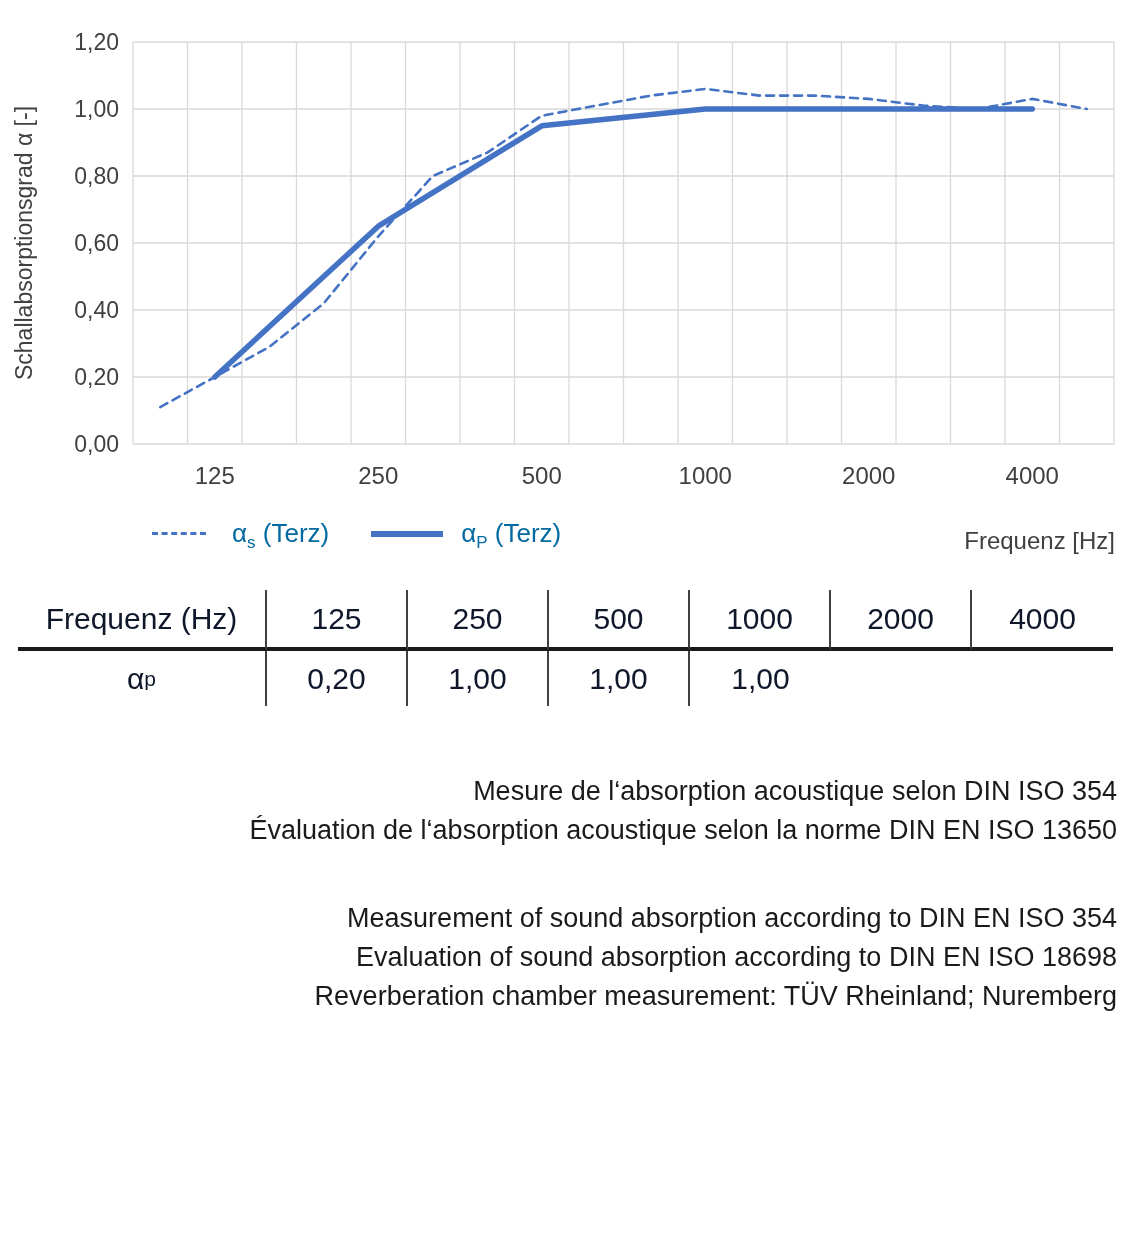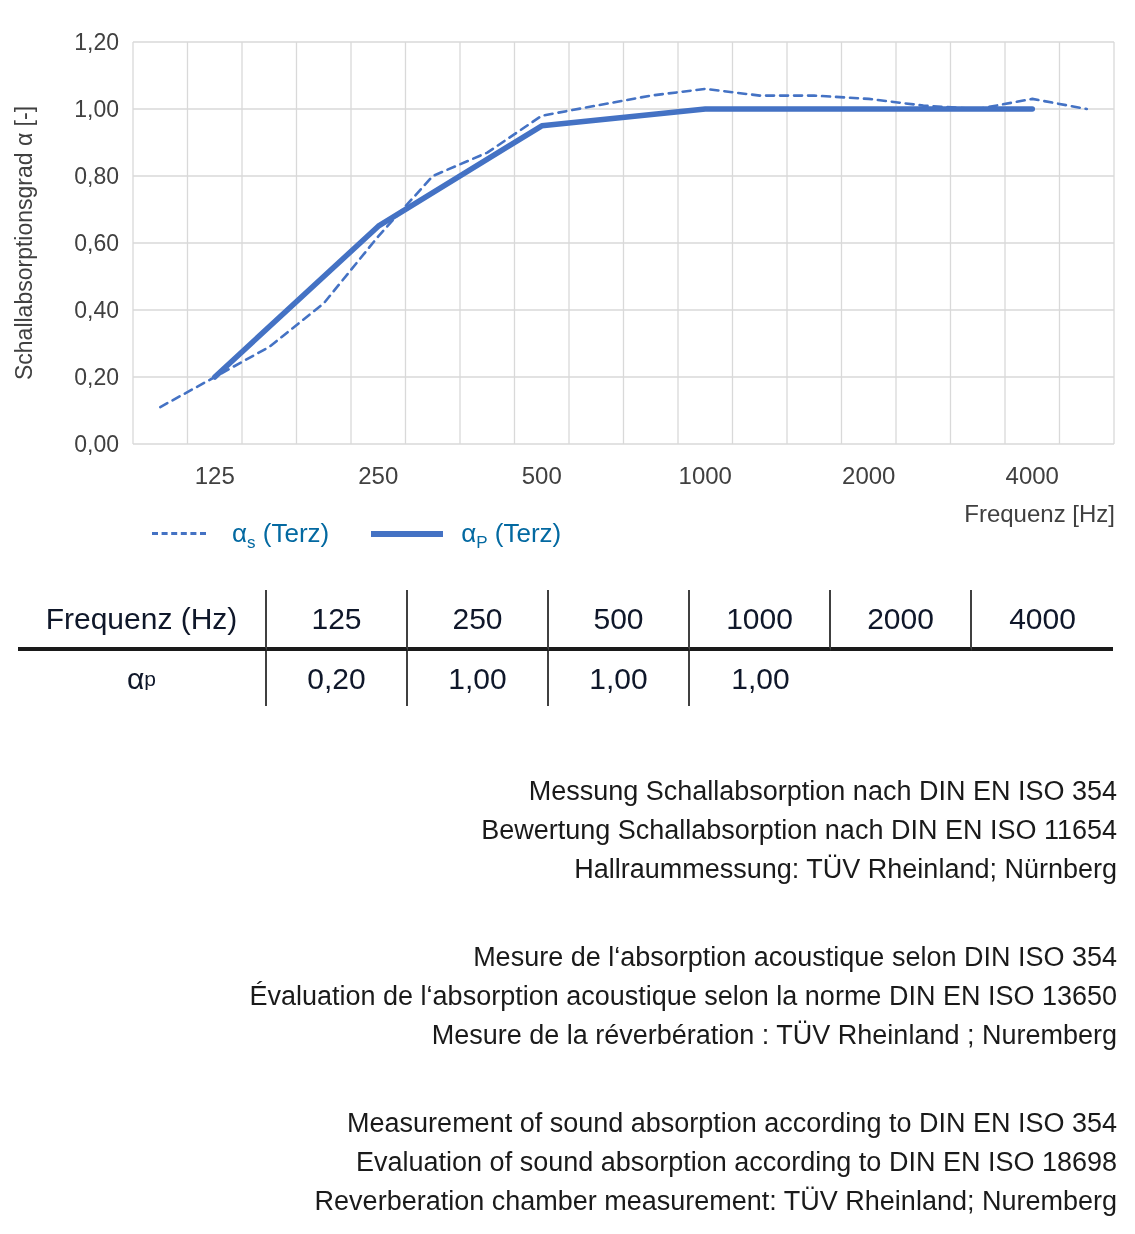--- a/index.html
+++ b/index.html
@@ -2,21 +2,21 @@
 <html><head>
 <meta charset="utf-8">
 <style>
   html,body{margin:0;padding:0;background:#ffffff;}
   body{width:1135px;font-family:"Liberation Sans",sans-serif;color:#1a1a1a;}
   .page{width:1135px;height:1234px;position:relative;overflow:hidden;background:#fff;}
 
   
   .chart-wrap{position:relative;width:1135px;height:575px;}
   .chart-wrap svg{position:absolute;left:0;top:0;}
-  .x-axis-title{position:absolute;top:500px;right:20px;font-size:24px;color:#404040;}
+  .x-axis-title{position:absolute;top:527px;right:20px;font-size:24px;color:#404040;}
   .legend{position:absolute;top:518px;left:152px;display:flex;align-items:center;gap:42px;}
   .legend-item{display:flex;align-items:center;font-size:26px;color:#0369a1;gap:16px;}
   .legend-sample{display:inline-block;width:54px;margin-right:10px;}
   .legend-sample.dashed{border-top:3px dashed #4472C4;}
   .legend-sample.solid{width:72px;border-top:6px solid #4472C4;margin-right:2px;}
   .sub{font-size:17px;vertical-align:sub;line-height:0;}
 
   
   .freq-table{margin:15px 0 0 18px;width:1099px;display:grid;grid-template-columns:249px repeat(6,141px);}
   .freq-table .cell{display:flex;align-items:center;justify-content:center;font-size:30px;color:#0f172a;}
@@ -111,28 +111,22 @@
         <span class="sub">p</span>
       </div>
     <div class="cell val sep">0,20</div>
     <div class="cell val sep">1,00</div>
     <div class="cell val sep">1,00</div>
     <div class="cell val">1,00</div>
   </div>
 
   <div class="captions">
     <div class="caption-block">
-      <div>Messung Schallabsorption nach DIN EN ISO 354</div>
-      <div>Bewertung Schallabsorption nach DIN EN ISO 11654</div>
-      <div>Hallraummessung: TÜV Rheinland; Nürnberg</div>
-    </div>
-    <div class="caption-block">
       <div>Mesure de l‘absorption acoustique selon DIN ISO 354</div>
       <div>Évaluation de l‘absorption acoustique selon la norme DIN EN ISO 13650</div>
-      <div>Mesure de la réverbération : TÜV Rheinland ; Nuremberg</div>
     </div>
     <div class="caption-block">
       <div>Measurement of sound absorption according to DIN EN ISO 354</div>
       <div>Evaluation of sound absorption according to DIN EN ISO 18698</div>
       <div>Reverberation chamber measurement: TÜV Rheinland; Nuremberg</div>
     </div>
   </div>
 
 </div>
 

